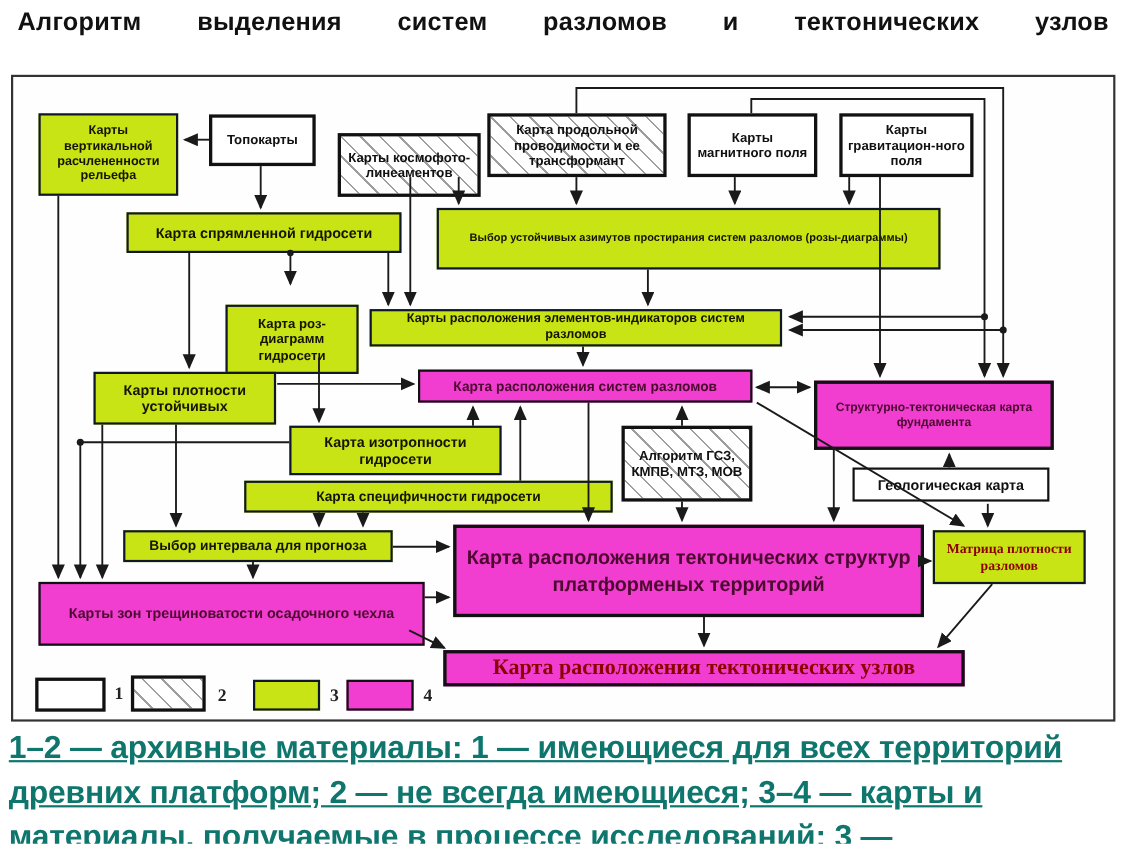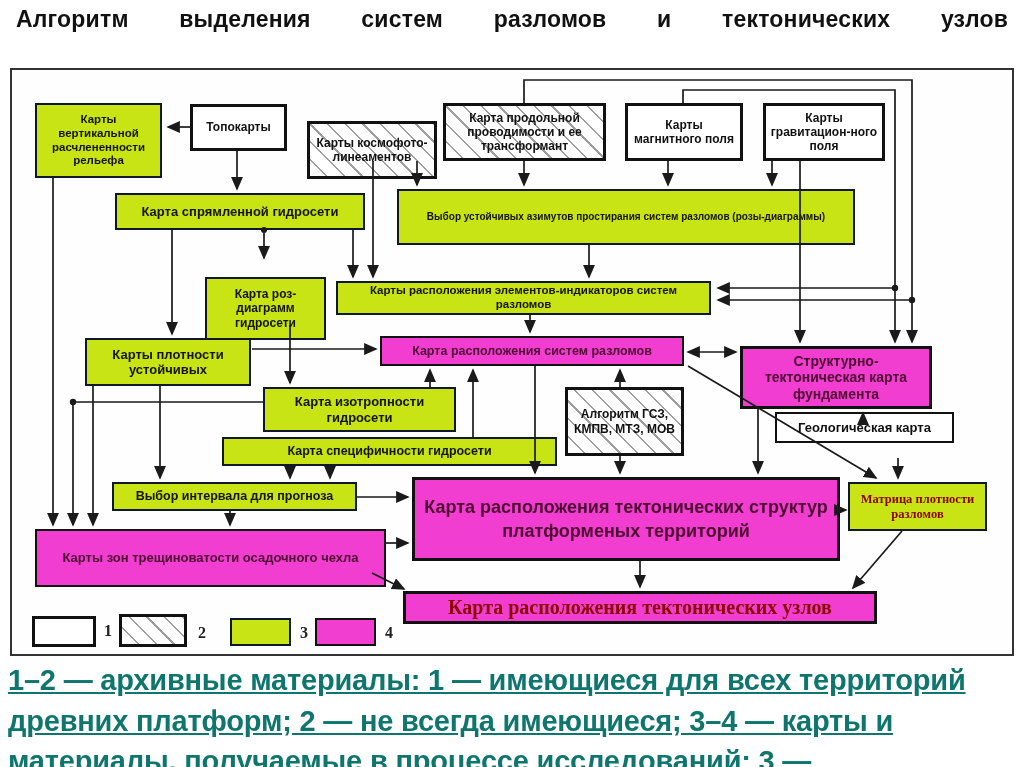--- a/index.html
+++ b/index.html
@@ -43,25 +43,25 @@
 <div class="node white" style="left:763px;top:103px;width:122px;height:58px;">Карты гравитацион-ного поля</div>
 
 <div class="node green" style="left:115px;top:193px;width:250px;height:37px;font-size:13px;">Карта спрямленной гидросети</div>
 <div class="node green" style="left:397px;top:189px;width:458px;height:56px;font-size:10px;">Выбор устойчивых азимутов простирания систем разломов (розы-диаграммы)</div>
 
 <div class="node green" style="left:205px;top:262px;width:121px;height:63px;margin-top:15px;">Карта роз-диаграмм гидросети</div>
 <div class="node green" style="left:336px;top:281px;width:375px;height:34px;font-size:11.5px;">Карты расположения элементов-индикаторов систем разломов</div>
 
 <div class="node green" style="left:85px;top:338px;width:166px;height:48px;font-size:13px;">Карты плотности устойчивых</div>
 <div class="node pink" style="left:380px;top:336px;width:304px;height:30px;font-size:12.5px;">Карта расположения систем разломов</div>
-<div class="node pink thick" style="left:740px;top:346px;width:192px;height:63px;font-size:14px;">Структурно-тектоническая карта фундамента</div>
+<div class="node pink thick" style="left:740px;top:346px;width:218px;height:63px;font-size:11px;">Структурно-тектоническая карта фундамента</div>
 
 <div class="node green" style="left:263px;top:387px;width:193px;height:45px;font-size:13px;">Карта изотропности гидросети</div>
 <div class="node hatch" style="left:565px;top:387px;width:119px;height:69px;">Алгоритм ГСЗ, КМПВ, МТЗ, МОВ</div>
-<div class="node white" style="left:775px;top:412px;width:179px;height:31px;font-size:13px;border-width:2px;text-align:center;">Геологическая карта</div>
+<div class="node white" style="left:775px;top:425px;width:179px;height:31px;font-size:13px;border-width:2px;text-align:center;">Геологическая карта</div>
 
 <div class="node green" style="left:222px;top:437px;width:335px;height:29px;font-size:12.5px;">Карта специфичности гидросети</div>
 <div class="node green" style="left:112px;top:482px;width:245px;height:29px;font-size:12.5px;">Выбор интервала для прогноза</div>
 <div class="node pink thick" style="left:412px;top:477px;width:428px;height:84px;font-size:18px;line-height:1.35;">Карта расположения тектонических структур платформеных территорий</div>
 <div class="node green serifred" style="left:848px;top:482px;width:139px;height:49px;font-size:12.5px;">Матрица плотности разломов</div>
 
 <div class="node pink" style="left:35px;top:529px;width:351px;height:58px;font-size:13px;">Карты зон трещиноватости осадочного чехла</div>
 <div class="node pink thick serifred" style="left:403px;top:591px;width:474px;height:33px;font-size:20px;text-align:center;">Карта расположения тектонических узлов</div>
 
 <div class="node white" style="left:32px;top:616px;width:64px;height:31px;"></div>

